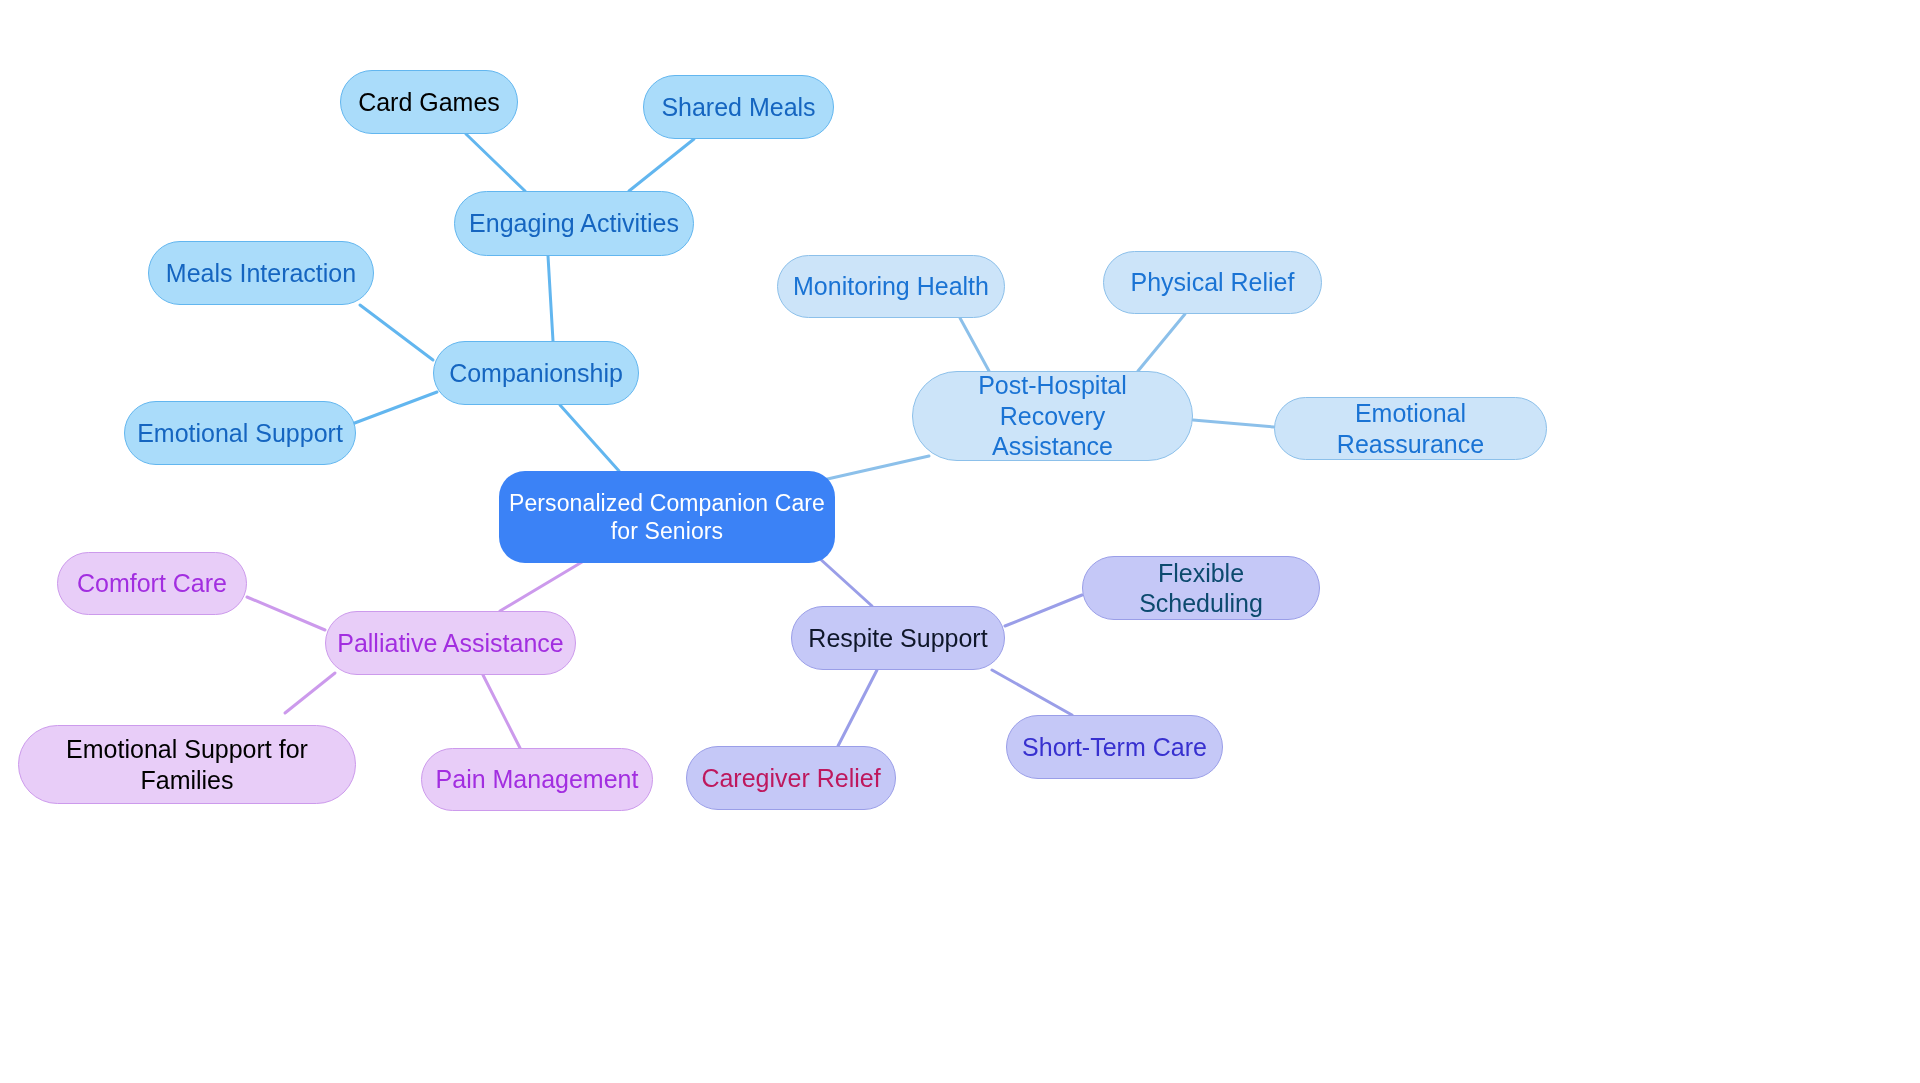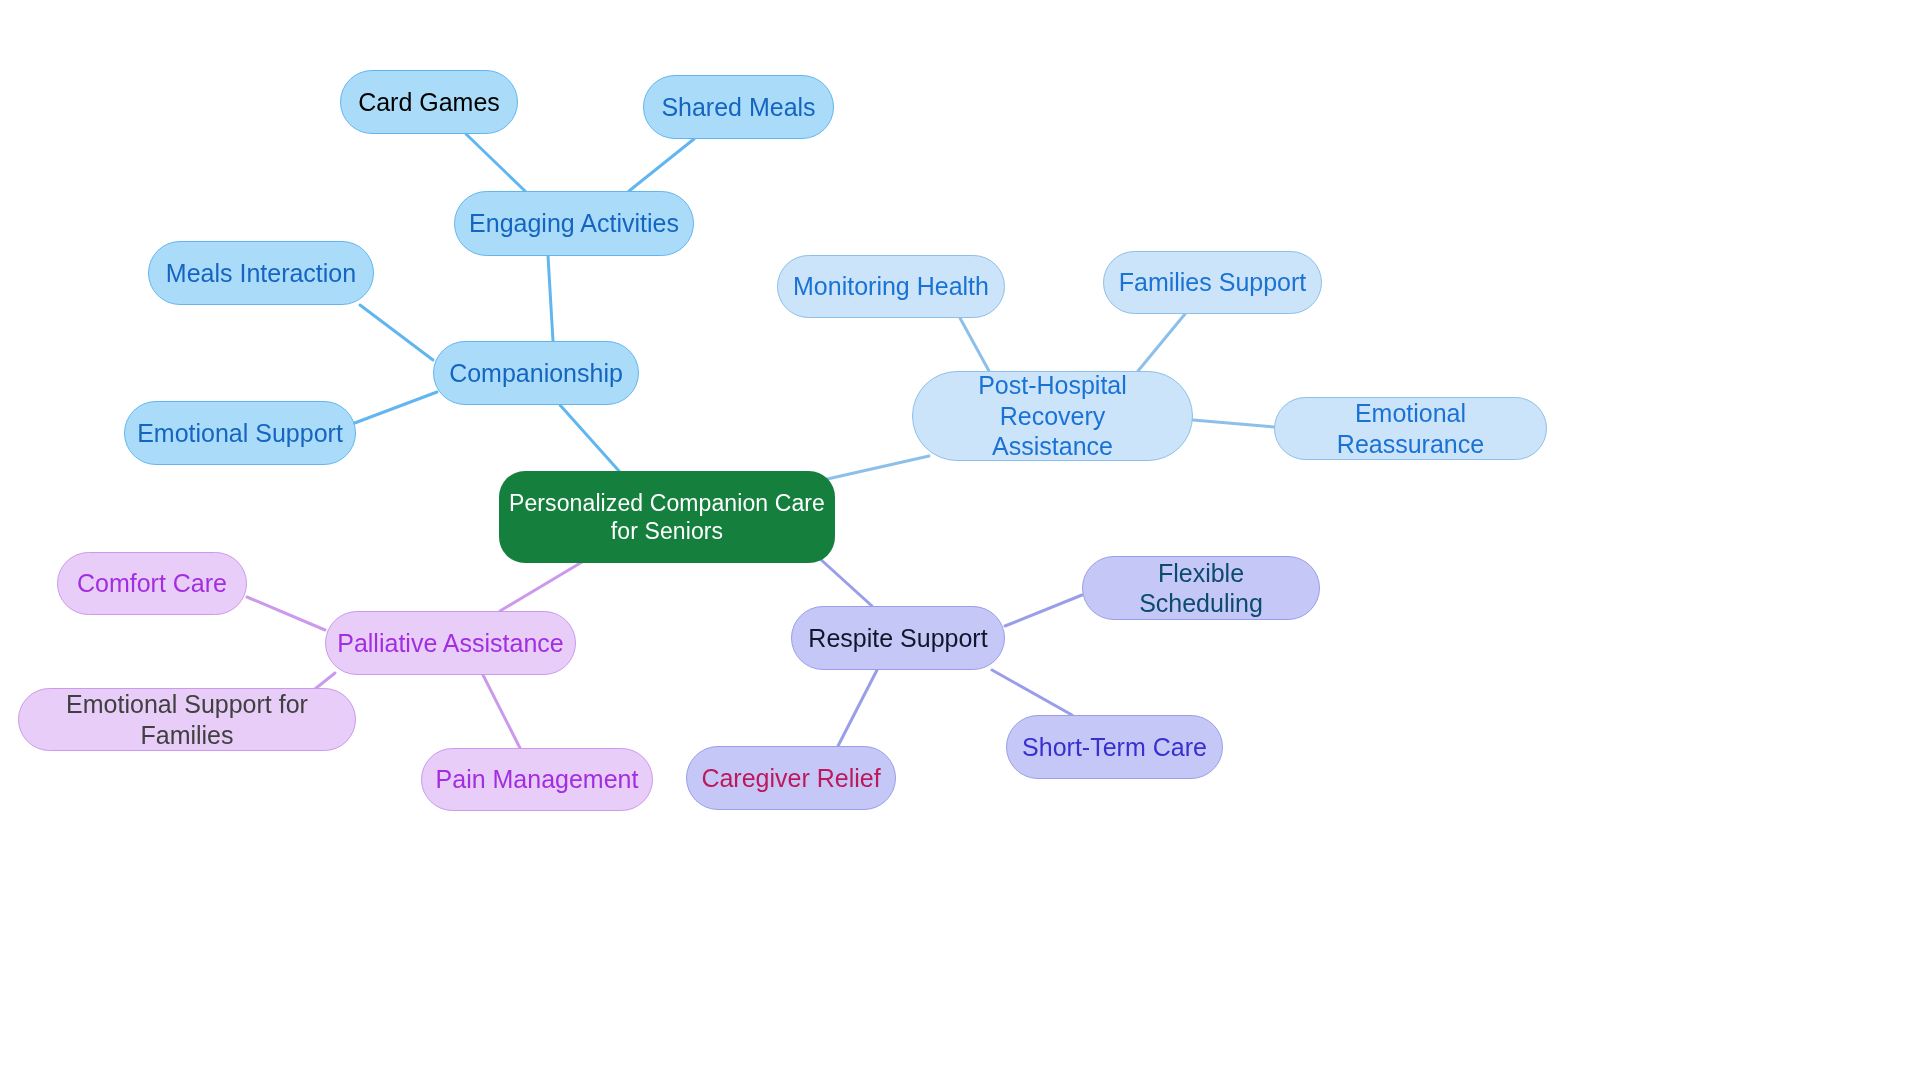--- a/index.html
+++ b/index.html
@@ -66,35 +66,35 @@
       <line x1="818" y1="557" x2="872" y2="606" stroke="#9a9ee8" stroke-width="3" stroke-linecap="round"></line>
       <line x1="1005" y1="626" x2="1082" y2="595" stroke="#9a9ee8" stroke-width="3" stroke-linecap="round"></line>
       <line x1="992" y1="670" x2="1072" y2="715" stroke="#9a9ee8" stroke-width="3" stroke-linecap="round"></line>
       <line x1="877" y1="670" x2="838" y2="746" stroke="#9a9ee8" stroke-width="3" stroke-linecap="round"></line>
       <line x1="582" y1="562" x2="500" y2="611" stroke="#cc9aec" stroke-width="3" stroke-linecap="round"></line>
       <line x1="325" y1="630" x2="247" y2="597" stroke="#cc9aec" stroke-width="3" stroke-linecap="round"></line>
       <line x1="335" y1="673" x2="285" y2="713" stroke="#cc9aec" stroke-width="3" stroke-linecap="round"></line>
       <line x1="483" y1="675" x2="520" y2="748" stroke="#cc9aec" stroke-width="3" stroke-linecap="round"></line>
     </svg>
   <div id="node-layer">
-      <div class="node node-root" style="left: 499px; top: 471px; width: 336px; height: 92px; background: #15803d; color: rgb(255, 255, 255); border-color: rgb(13, 17, 23);"><span>Personalized Companion Care
+      <div class="node node-root" style="left: 499px; top: 471px; width: 336px; height: 92px; background: #3b82f6; color: rgb(255, 255, 255); border-color: rgb(13, 17, 23);"><span>Personalized Companion Care
 for Seniors</span></div>
       <div class="node node-branch" style="left: 433px; top: 341px; width: 206px; height: 64px; background: rgb(170, 220, 250); color: rgb(21, 101, 192); border-color: rgb(98, 182, 239);"><span>Companionship</span></div>
       <div class="node node-leaf" style="left: 454px; top: 191px; width: 240px; height: 65px; background: rgb(170, 220, 250); color: rgb(21, 101, 192); border-color: rgb(98, 182, 239);"><span>Engaging Activities</span></div>
       <div class="node node-leaf" style="left: 148px; top: 241px; width: 226px; height: 64px; background: rgb(170, 220, 250); color: rgb(21, 101, 192); border-color: rgb(98, 182, 239);"><span>Meals Interaction</span></div>
       <div class="node node-leaf" style="left: 124px; top: 401px; width: 232px; height: 64px; background: rgb(170, 220, 250); color: rgb(21, 101, 192); border-color: rgb(98, 182, 239);"><span>Emotional Support</span></div>
       <div class="node node-leaf" style="left: 340px; top: 70px; width: 178px; height: 64px; background: rgb(170, 220, 250); color: #000000; border-color: rgb(98, 182, 239);"><span>Card Games</span></div>
       <div class="node node-leaf" style="left: 643px; top: 75px; width: 191px; height: 64px; background: rgb(170, 220, 250); color: rgb(21, 101, 192); border-color: rgb(98, 182, 239);"><span>Shared Meals</span></div>
       <div class="node node-branch" style="left: 912px; top: 371px; width: 281px; height: 90px; background: rgb(204, 228, 249); color: rgb(26, 115, 212); border-color: rgb(140, 192, 234);"><span>Post-Hospital Recovery
 Assistance</span></div>
       <div class="node node-leaf" style="left: 777px; top: 255px; width: 228px; height: 63px; background: rgb(204, 228, 249); color: rgb(26, 115, 212); border-color: rgb(140, 192, 234);"><span>Monitoring Health</span></div>
-      <div class="node node-leaf" style="left: 1103px; top: 251px; width: 219px; height: 63px; background: rgb(204, 228, 249); color: rgb(26, 115, 212); border-color: rgb(140, 192, 234);"><span>Families Support</span></div>
+      <div class="node node-leaf" style="left: 1103px; top: 251px; width: 219px; height: 63px; background: rgb(204, 228, 249); color: rgb(26, 115, 212); border-color: rgb(140, 192, 234);"><span>Physical Relief</span></div>
       <div class="node node-leaf" style="left: 1274px; top: 397px; width: 273px; height: 63px; background: rgb(204, 228, 249); color: rgb(26, 115, 212); border-color: rgb(140, 192, 234);"><span>Emotional Reassurance</span></div>
       <div class="node node-branch" style="left: 791px; top: 606px; width: 214px; height: 64px; background: rgb(197, 200, 247); color: #0f172a; border-color: rgb(154, 158, 232);"><span>Respite Support</span></div>
       <div class="node node-leaf" style="left: 1082px; top: 556px; width: 238px; height: 64px; background: rgb(197, 200, 247); color: #0c4a6e; border-color: rgb(154, 158, 232);"><span>Flexible Scheduling</span></div>
       <div class="node node-leaf" style="left: 1006px; top: 715px; width: 217px; height: 64px; background: rgb(197, 200, 247); color: rgb(55, 48, 207); border-color: rgb(154, 158, 232);"><span>Short-Term Care</span></div>
       <div class="node node-leaf" style="left: 686px; top: 746px; width: 210px; height: 64px; background: rgb(197, 200, 247); color: #be185d; border-color: rgb(154, 158, 232);"><span>Caregiver Relief</span></div>
       <div class="node node-branch" style="left: 325px; top: 611px; width: 251px; height: 64px; background: rgb(232, 205, 248); color: rgb(162, 46, 224); border-color: rgb(204, 154, 236); text-align: center;"><span>Palliative Assistance</span></div>
       <div class="node node-leaf" style="left: 57px; top: 552px; width: 190px; height: 63px; background: rgb(232, 205, 248); color: rgb(162, 46, 224); border-color: rgb(204, 154, 236);"><span>Comfort Care</span></div>
-      <div class="node node-leaf" style="left: 18px; top: 688px; width: 338px; height: 63px; background: rgb(232, 205, 248); color: #404040; border-color: rgb(204, 154, 236);"><span>Emotional Support for Families</span></div>
+      <div class="node node-leaf" style="left: 18px; top: 725px; width: 338px; height: 79px; background: rgb(232, 205, 248); color: #000000; border-color: rgb(204, 154, 236);"><span>Emotional Support for Families</span></div>
       <div class="node node-leaf" style="left: 421px; top: 748px; width: 232px; height: 63px; background: rgb(232, 205, 248); color: rgb(162, 46, 224); border-color: rgb(204, 154, 236);"><span>Pain Management</span></div>
     </div>
 </div>
 
 </body></html>

